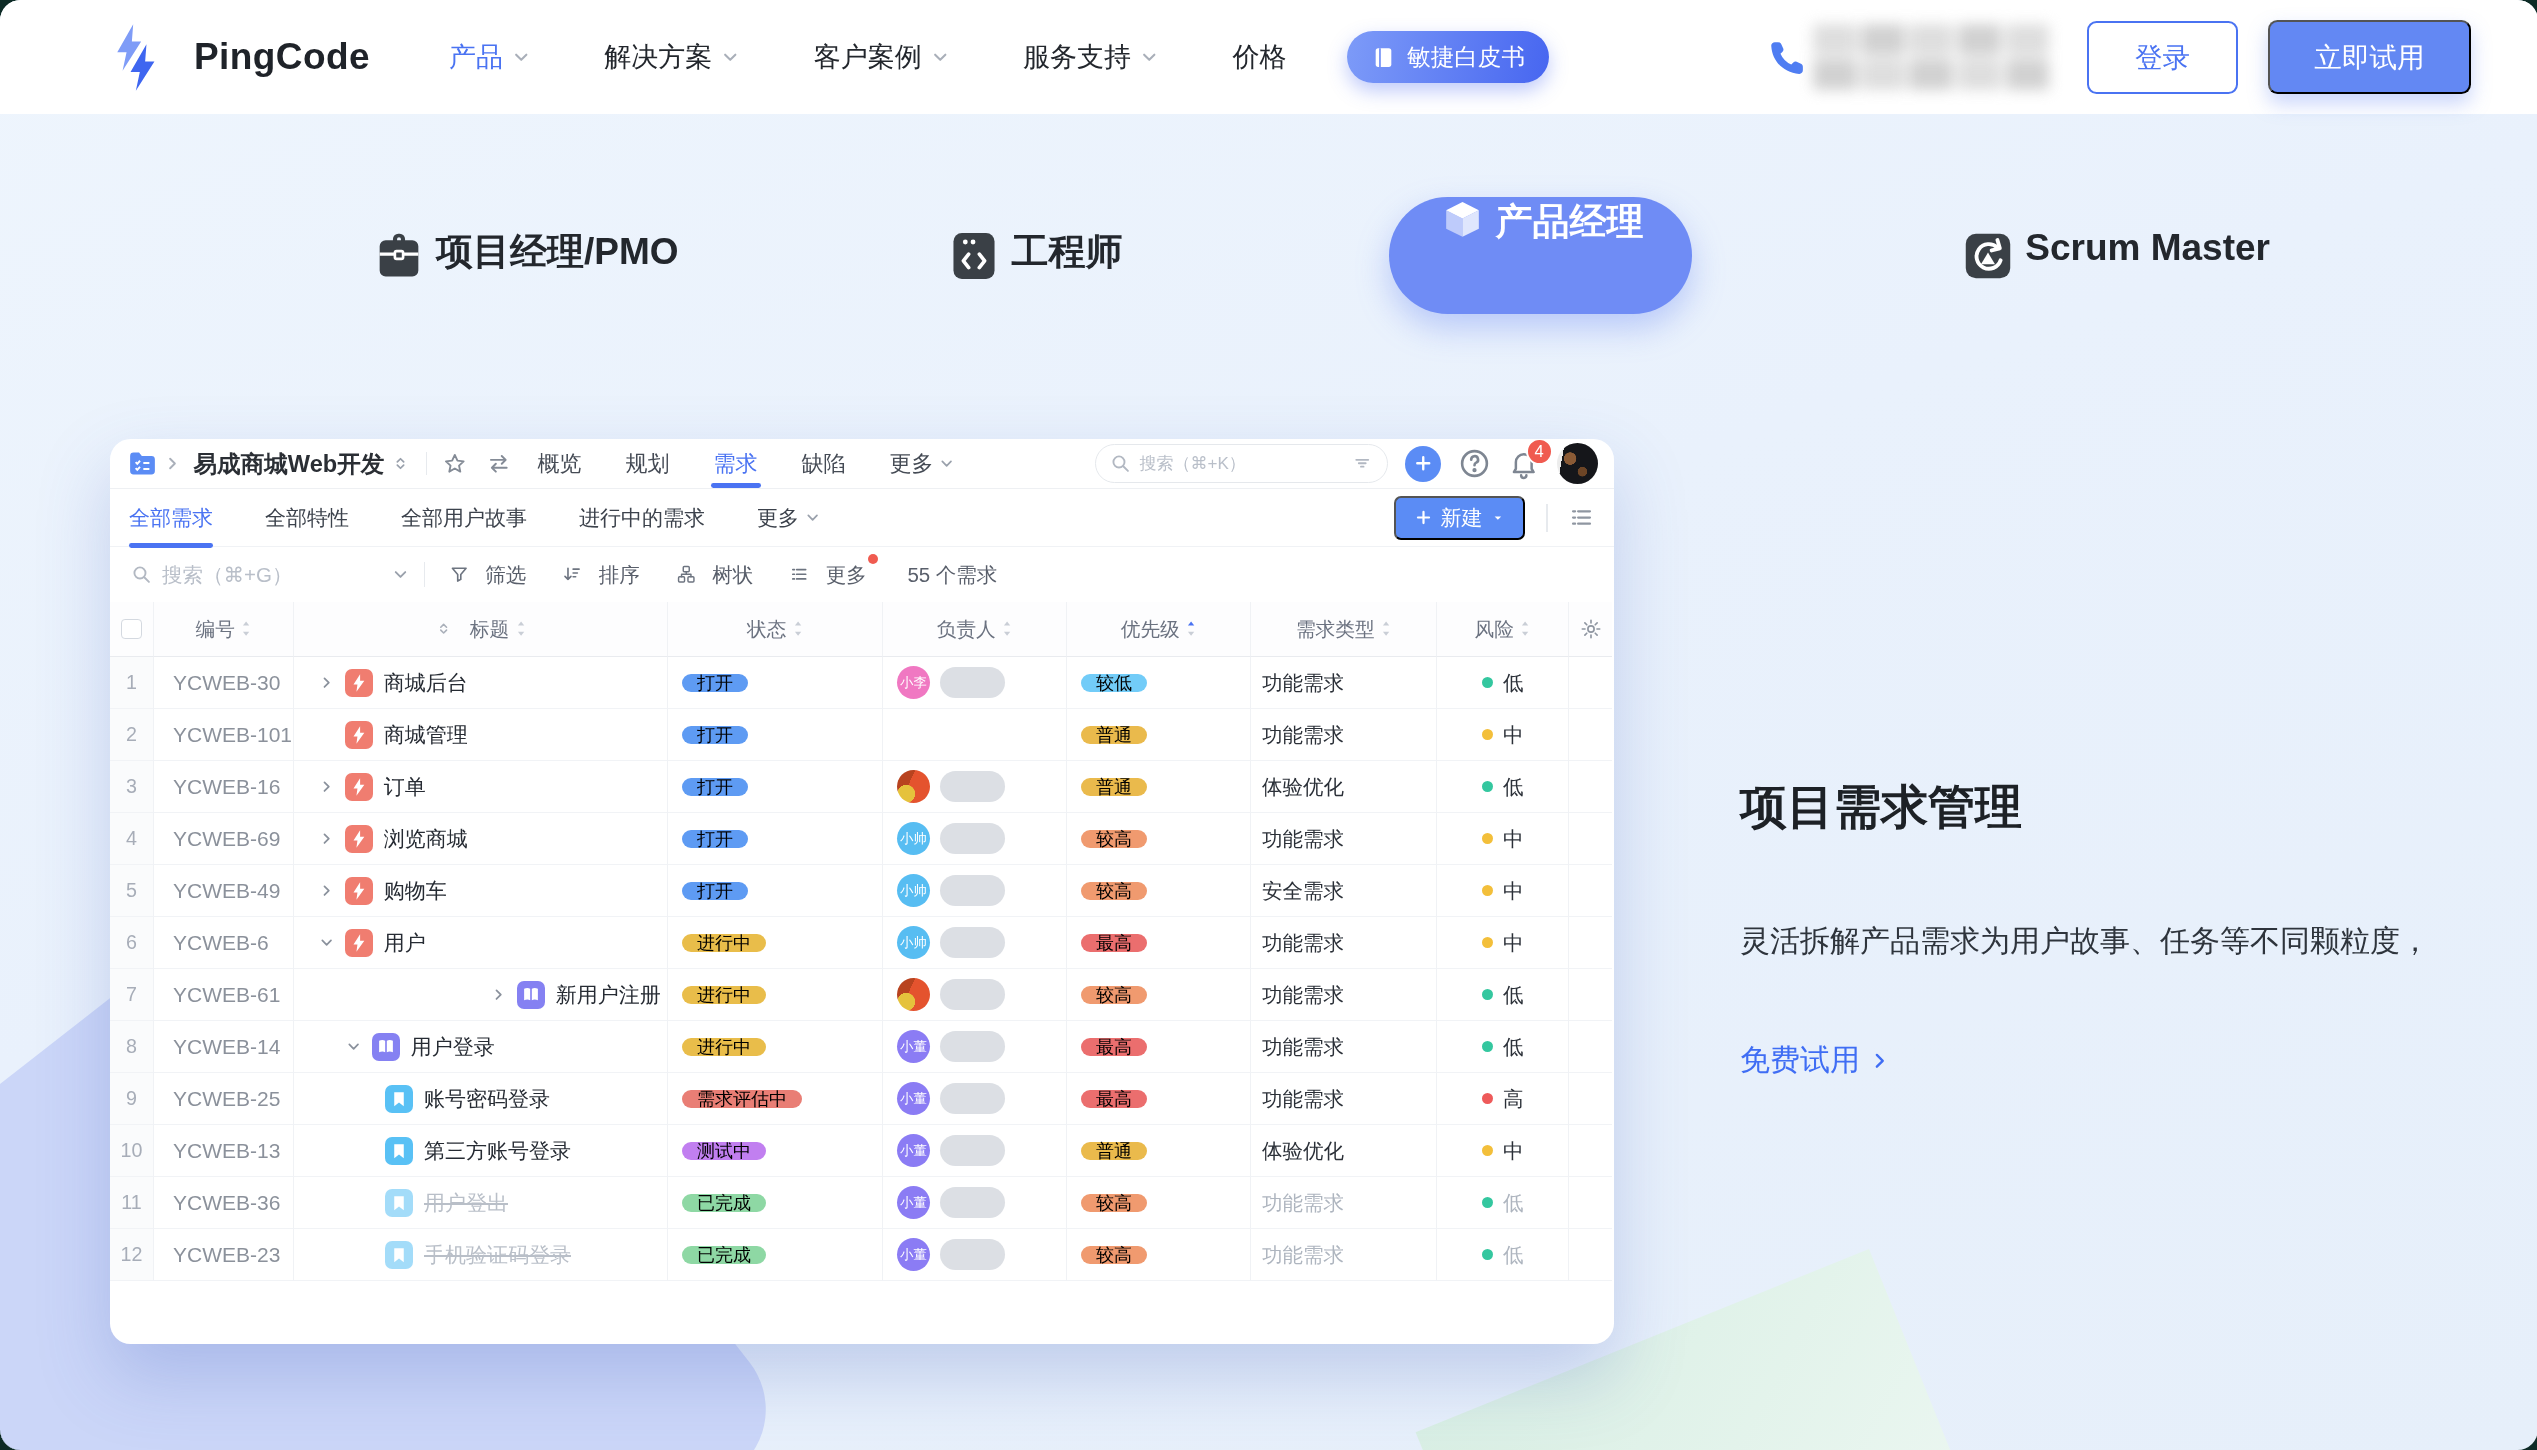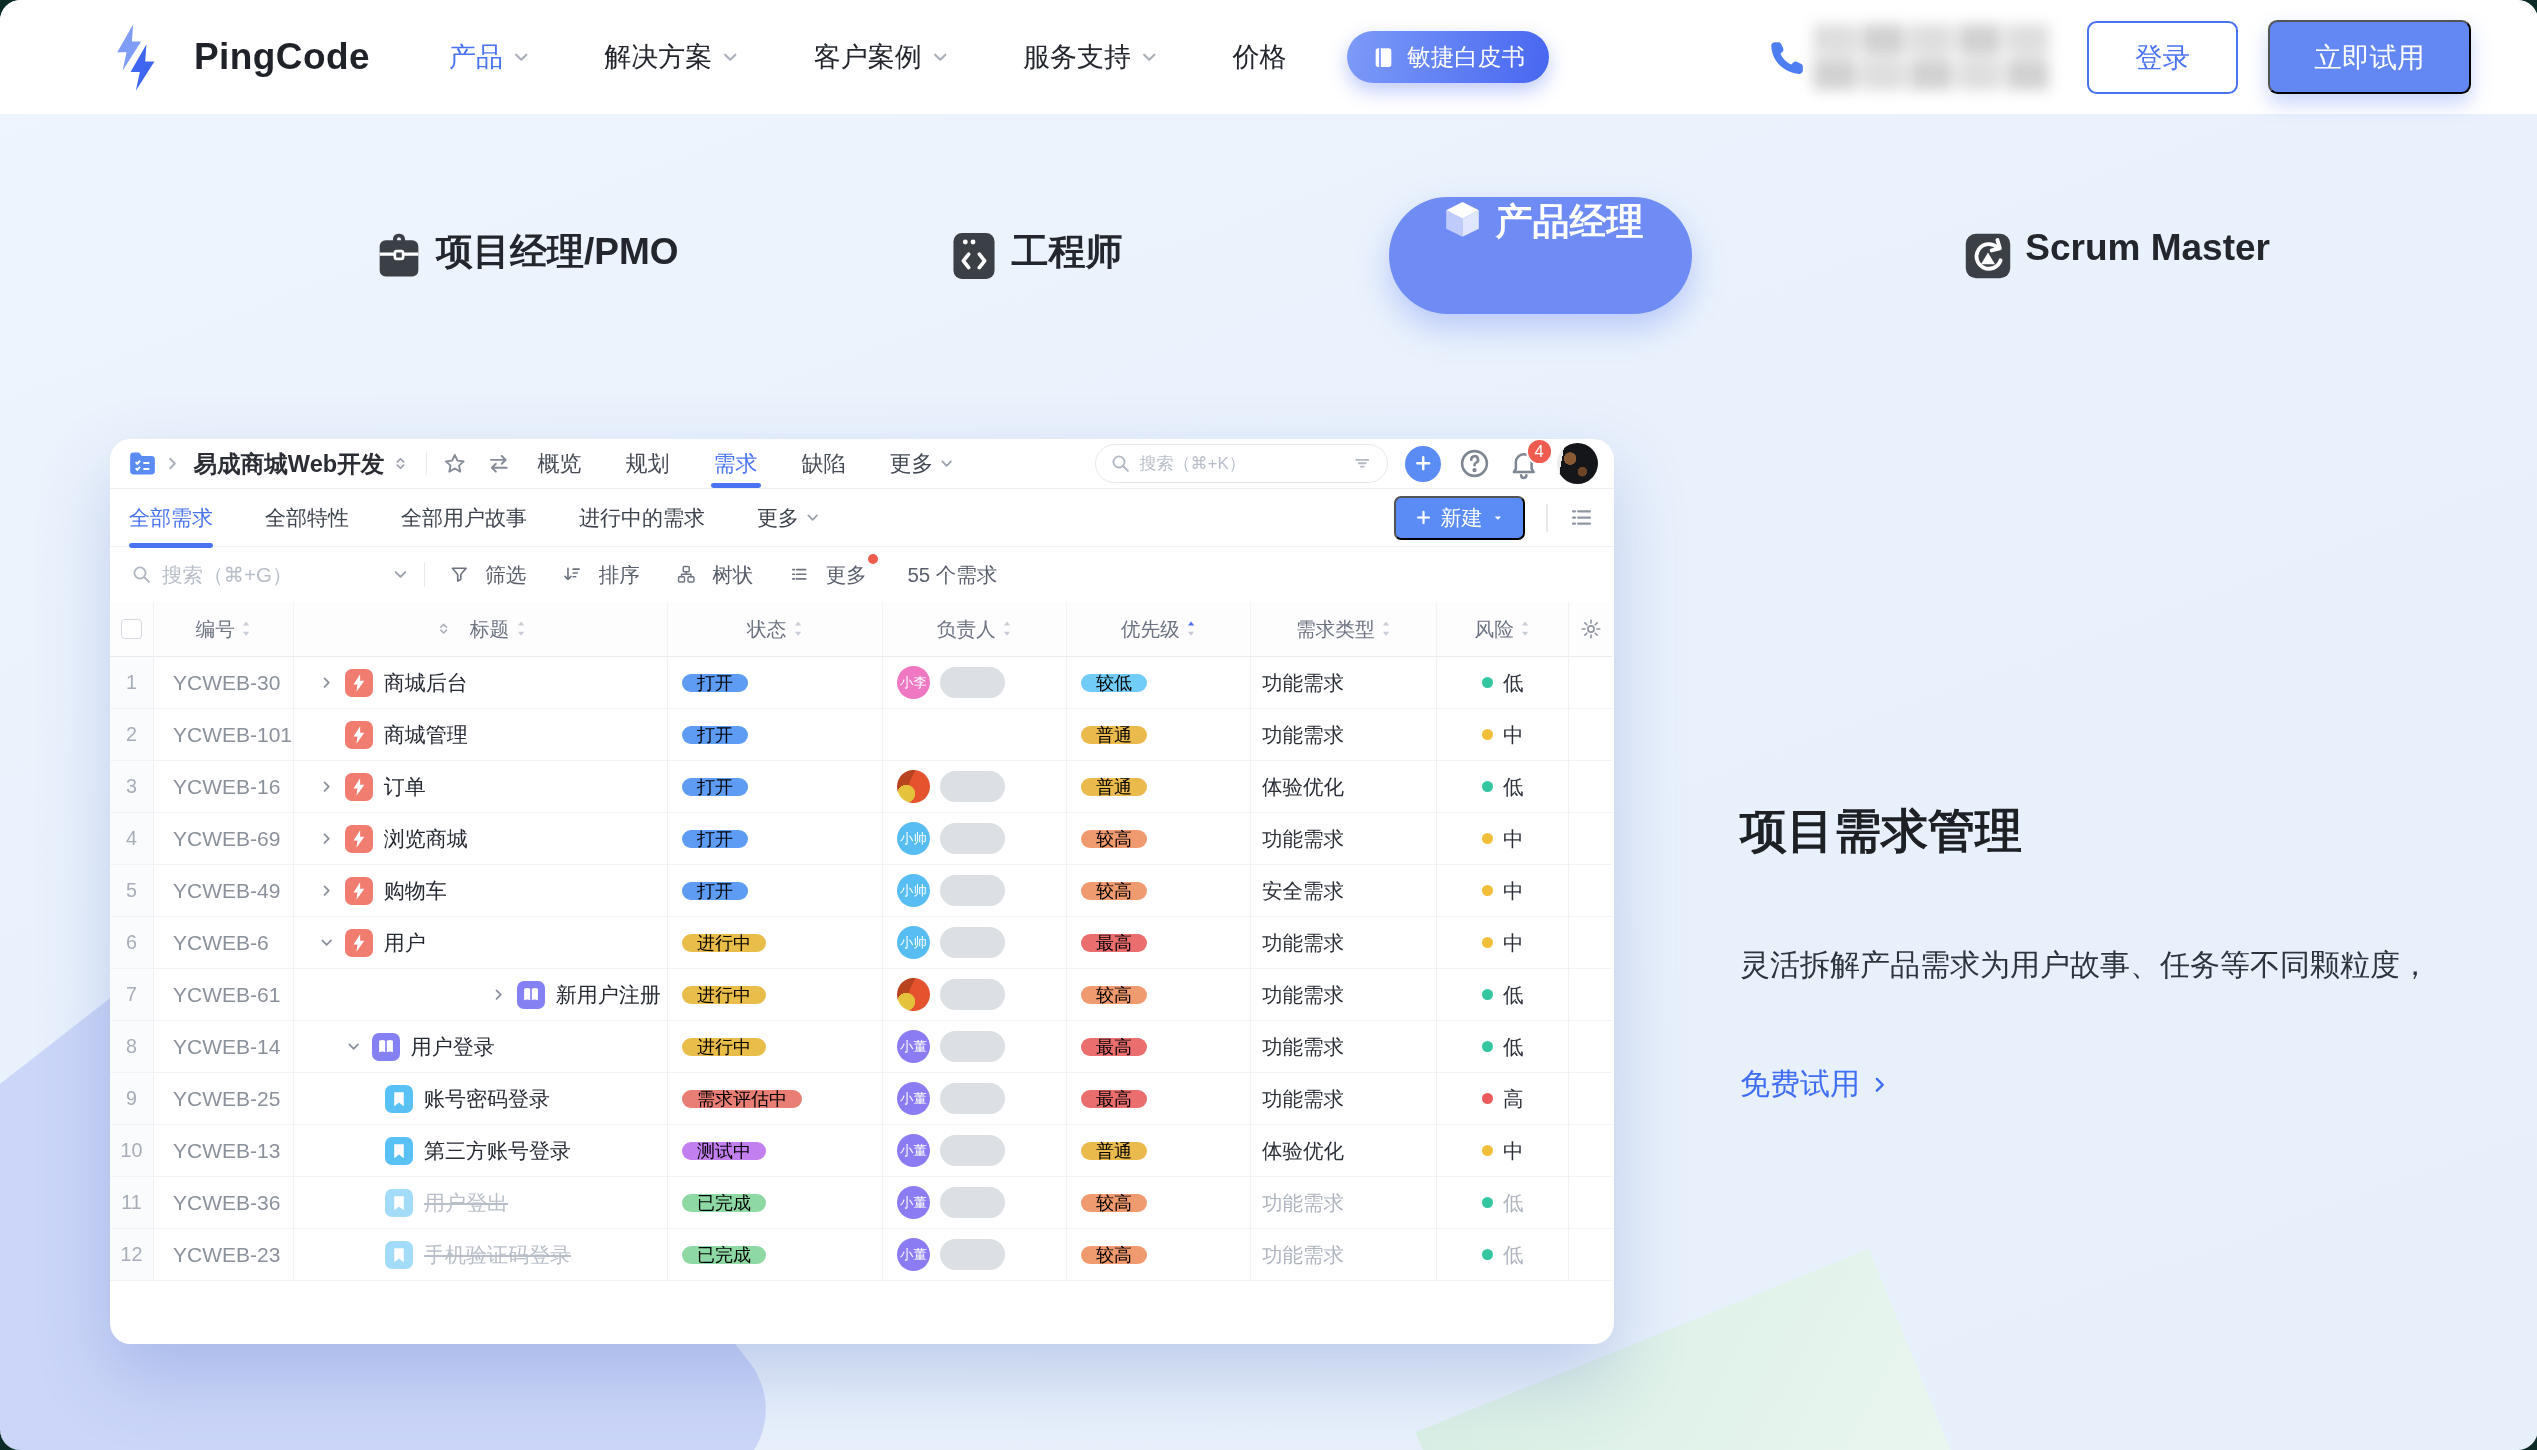--- a/index.html
+++ b/index.html
@@ -149,21 +149,21 @@
     linear-gradient(115deg,#b8431f 0 38%,#e4532e 38%);}
   .name-pill{width:65px;height:31.5px;border-radius:15.8px;background:#dcdfe4;margin-left:9.5px;}
   .c-type{padding-left:11px;font-size:20.5px;color:#2b3038;}
   .c-risk{justify-content:center;gap:9.5px;font-size:20.5px;color:#2b3038;}
   .risk-dot{width:11.8px;height:11.8px;border-radius:50%;}
   .trow.done .t-title{color:#b9bfc8;text-decoration:line-through;}
   .trow.done .kind-icon{opacity:.55;}
   .trow.done .c-type,.trow.done .c-risk{color:#aeb5bf;}
 
   
-  .panel{position:absolute;left:1740px;top:800px;width:772px;z-index:5;}
+  .panel{position:absolute;left:1740px;top:776px;width:772px;z-index:5;}
   .panel-title{font-size:47px;font-weight:700;color:#1d2126;margin-bottom:76px;}
   .panel-desc{font-size:30px;color:#2e343c;line-height:52px;margin-bottom:73px;}
   .panel-cta{display:flex;align-items:center;gap:7.9px;font-size:30px;color:#3f6df4;cursor:pointer;}
   .panel-cta .icon{width:23.6px;height:23.6px;color:#3f6df4;}
 </style>
 </head>
 <body>
 
 <div class="deco deco-mint1"></div>
 <div class="deco deco-mint2"></div>

